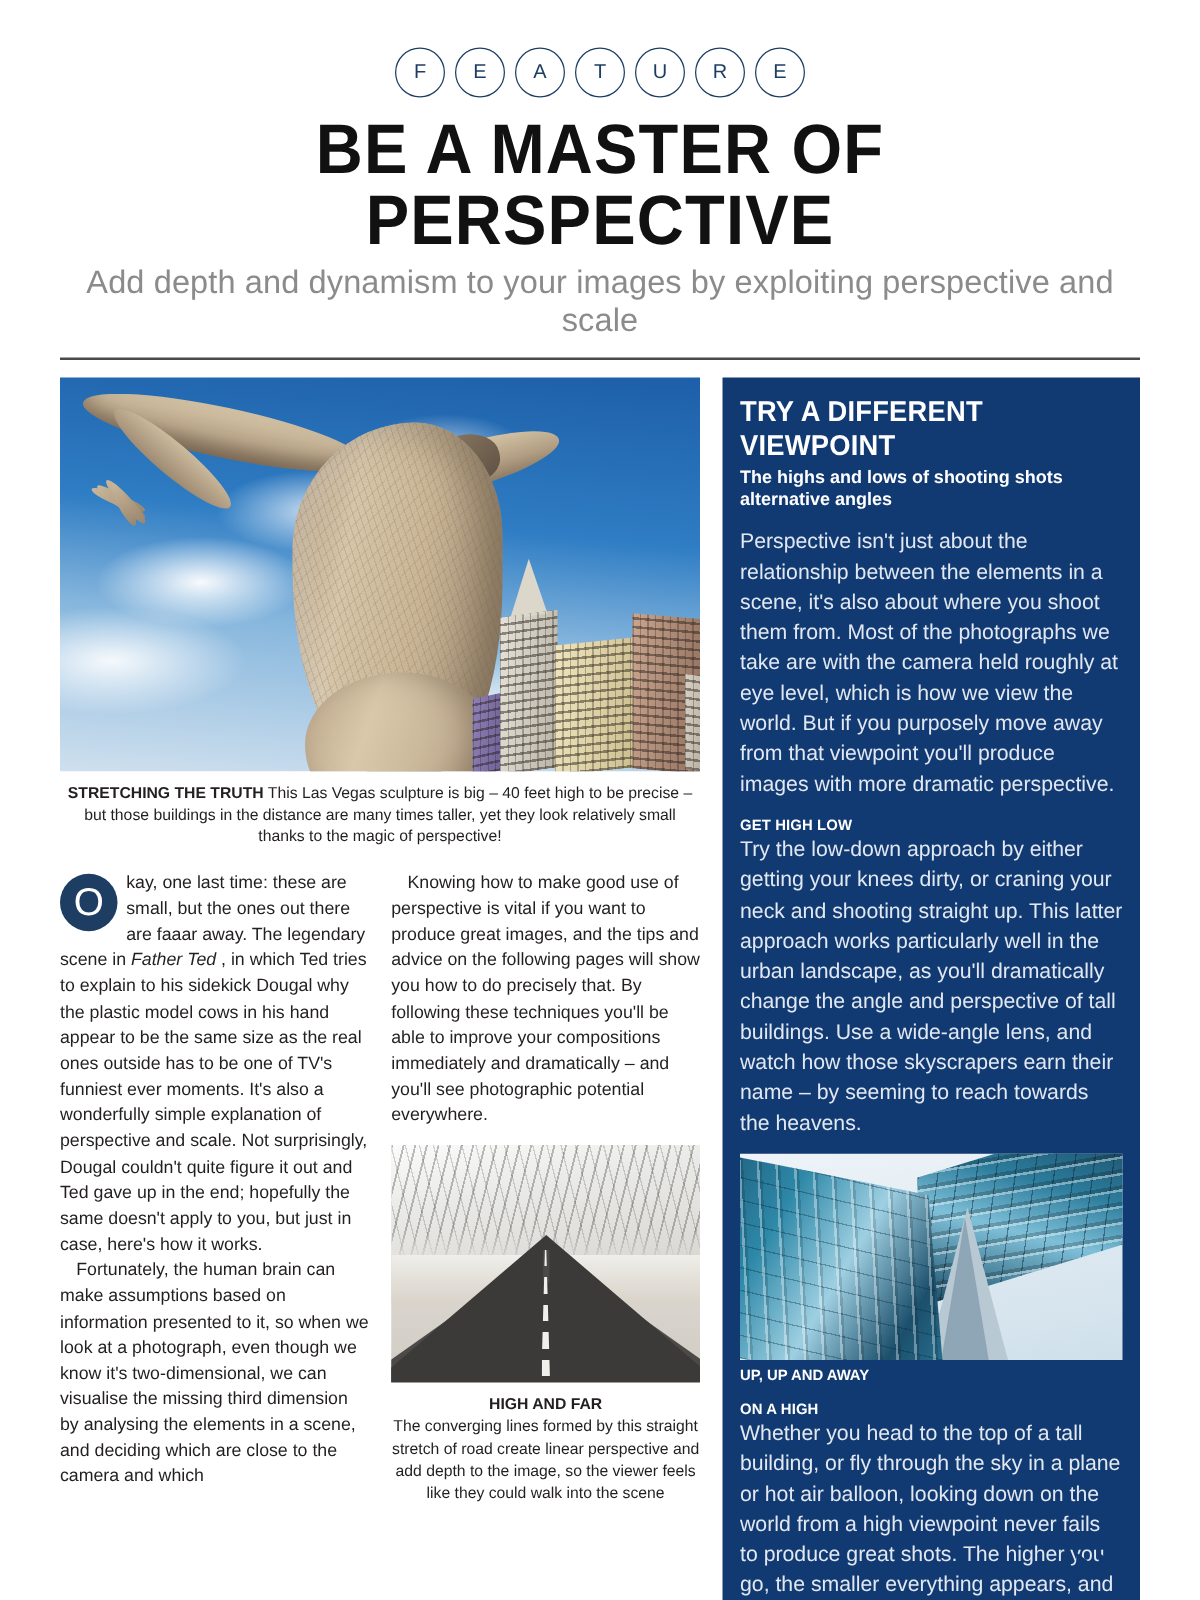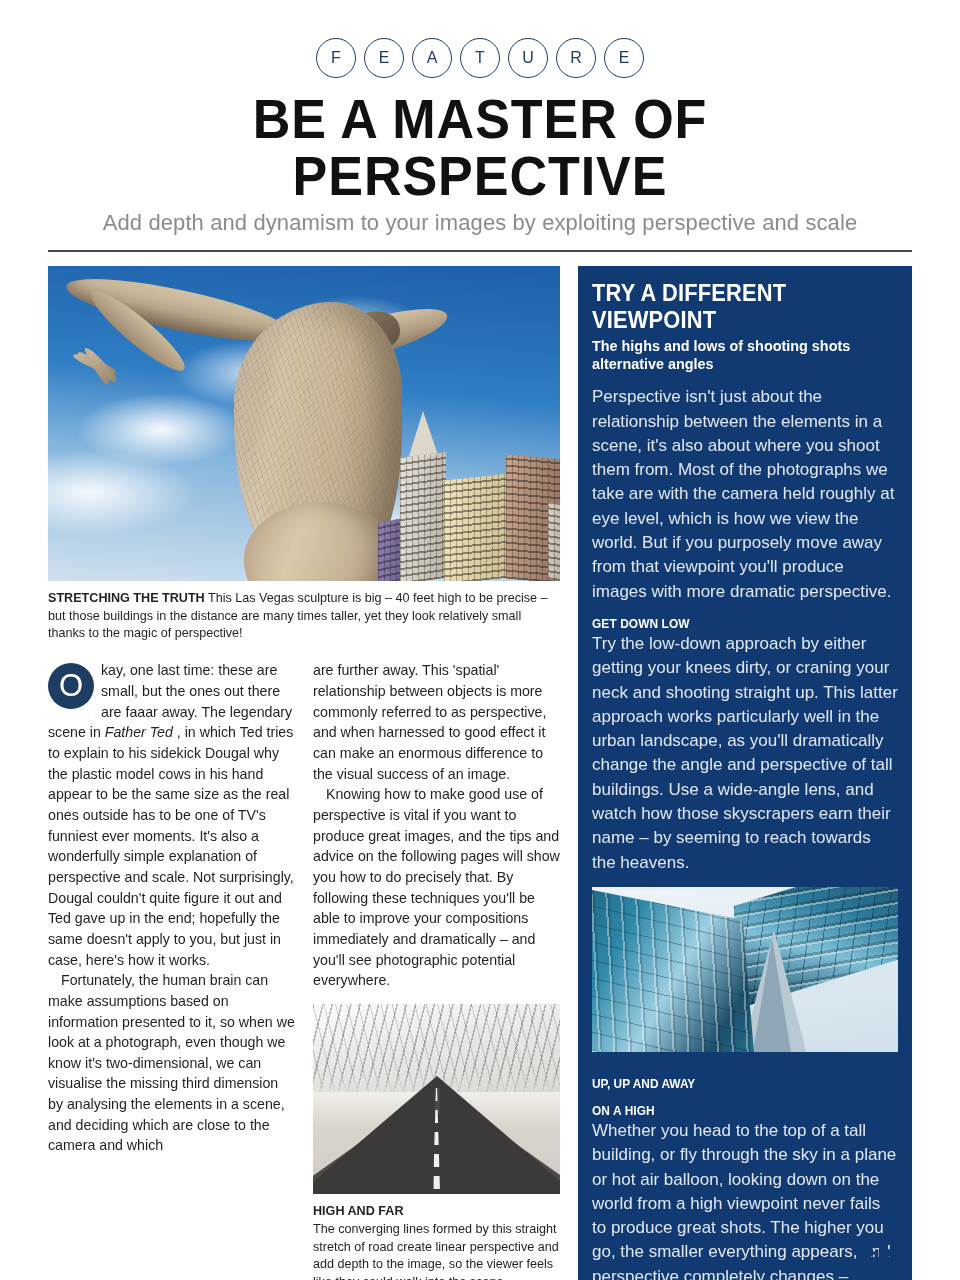--- a/index.html
+++ b/index.html
@@ -45,21 +45,21 @@
     font-family: "Liberation Sans Narrow", "Liberation Sans", sans-serif;
     font-size: 56px;
     line-height: 1.02;
     font-weight: 700;
     letter-spacing: 1px;
     color: #111111;
     margin: 4px 0 6px 0;
     transform: scaleX(0.93);
   }
   .subhead {
-    font-size: 22px;
+    font-size: 26px;
     color: #8b8b8b;
     font-weight: 400;
     letter-spacing: 0.1px;
     margin-bottom: 14px;
   }
   .rule {
     height: 1.5px;
     background: #4a4a4a;
     margin: 0 48px;
   }
@@ -182,20 +182,21 @@
     background: repeating-linear-gradient(0deg, rgba(40,34,28,.48) 0 2px, rgba(255,255,255,0) 2px 7px),
                 repeating-linear-gradient(90deg, rgba(40,34,28,.30) 0 1px, rgba(255,255,255,0) 1px 6px);
   }
 
   
   .caption {
     font-size: 12.6px;
     line-height: 1.42;
     color: #231f20;
     margin-top: 9px;
+    text-align: center;
   }
   .caption b, .cap-label {
     font-weight: 700;
   }
 
   
   .body-cols {
     display: flex;
     gap: 18px;
     margin-top: 17px;
@@ -305,21 +306,21 @@
     font-weight: 700;
     color: #ffffff;
     margin-top: 13px;
     margin-bottom: 1px;
     letter-spacing: .1px;
   }
   .sb-cap-h {
     font-size: 11.9px;
     font-weight: 700;
     color: #ffffff;
-    margin-top: 25px;
+    margin-top: 5px;
     margin-bottom: 1px;
   }
 
   
   .sb-img { width: 306px; margin-top: 12px; overflow: hidden; position: relative; }
 
   .img-sky { height: 165px; background: linear-gradient(170deg,#eef4f8 0%,#dfeaf2 48%,#cfe0ea 100%); }
   .img-sky .glassL{
     position:absolute;left:-10px;top:18px;width:168px;height:160px;
     background:linear-gradient(122deg,#1f5f7e 0%,#2e88a8 26%,#9fd0e2 52%,#1c4f6b 78%,#2b7d9d 100%);
@@ -460,21 +461,20 @@
 
       <div class="bcol">
         <div class="bodytext">
           <p class="first"><span class="dropcap">O</span><span>kay, one last time: these are small, but the ones out there are faaar away. The legendary scene in </span><em>Father Ted</em><span> , in which Ted tries to explain to his sidekick Dougal why the plastic model cows in his hand appear to be the same size as the real ones outside has to be one of TV's funniest ever moments. It's also a wonderfully simple explanation of perspective and scale. Not surprisingly, Dougal couldn't quite figure it out and Ted gave up in the end; hopefully the same doesn't apply to you, but just in case, here's how it works.</span></p>
           <p>Fortunately, the human brain can make assumptions based on information presented to it, so when we look at a photograph, even though we know it's two-dimensional, we can visualise the missing third dimension by analysing the elements in a scene, and deciding which are close to the camera and which</p>
         </div>
       </div>
 
       <div class="bcol">
         <div class="bodytext">
-          <p class="first">are further away. This 'spatial' relationship between objects is more commonly referred to as perspective, and when harnessed to good effect it can make an enormous difference to the visual success of an image.</p>
           <p>Knowing how to make good use of perspective is vital if you want to produce great images, and the tips and advice on the following pages will show you how to do precisely that. By following these techniques you'll be able to improve your compositions immediately and dramatically – and you'll see photographic potential everywhere.</p>
         </div>
 
         <div class="road">
           <div class="mtn"></div>
           <div class="ground"></div>
           <div class="asphalt2"></div>
           <div class="asphalt"></div>
           <div class="vanish"></div>
           <div class="centerline"></div>
@@ -489,21 +489,21 @@
     </div>
   </div>
 
   <div class="right-col">
     <div class="sidebar">
 
       <div class="sb-title">TRY A DIFFERENT VIEWPOINT</div>
       <div class="sb-sub">The highs and lows of shooting shots alternative angles</div>
       <div class="sb-body">Perspective isn't just about the relationship between the elements in a scene, it's also about where you shoot them from. Most of the photographs we take are with the camera held roughly at eye level, which is how we view the world. But if you purposely move away from that viewpoint you'll produce images with more dramatic perspective.</div>
 
-      <div class="sb-h">GET DOWN LOW</div>
+      <div class="sb-h">GET HIGH LOW</div>
       <div class="sb-body">Try the low-down approach by either getting your knees dirty, or craning your neck and shooting straight up. This latter approach works particularly well in the urban landscape, as you'll dramatically change the angle and perspective of tall buildings. Use a wide-angle lens, and watch how those skyscrapers earn their name – by seeming to reach towards the heavens.</div>
 
       <div class="sb-img img-sky">
         <div class="glassR"></div>
         <div class="spire"></div>
         <div class="spire2"></div>
         <div class="glassL"></div>
       </div>
 
       <div class="sb-cap-h">UP, UP AND AWAY</div>

